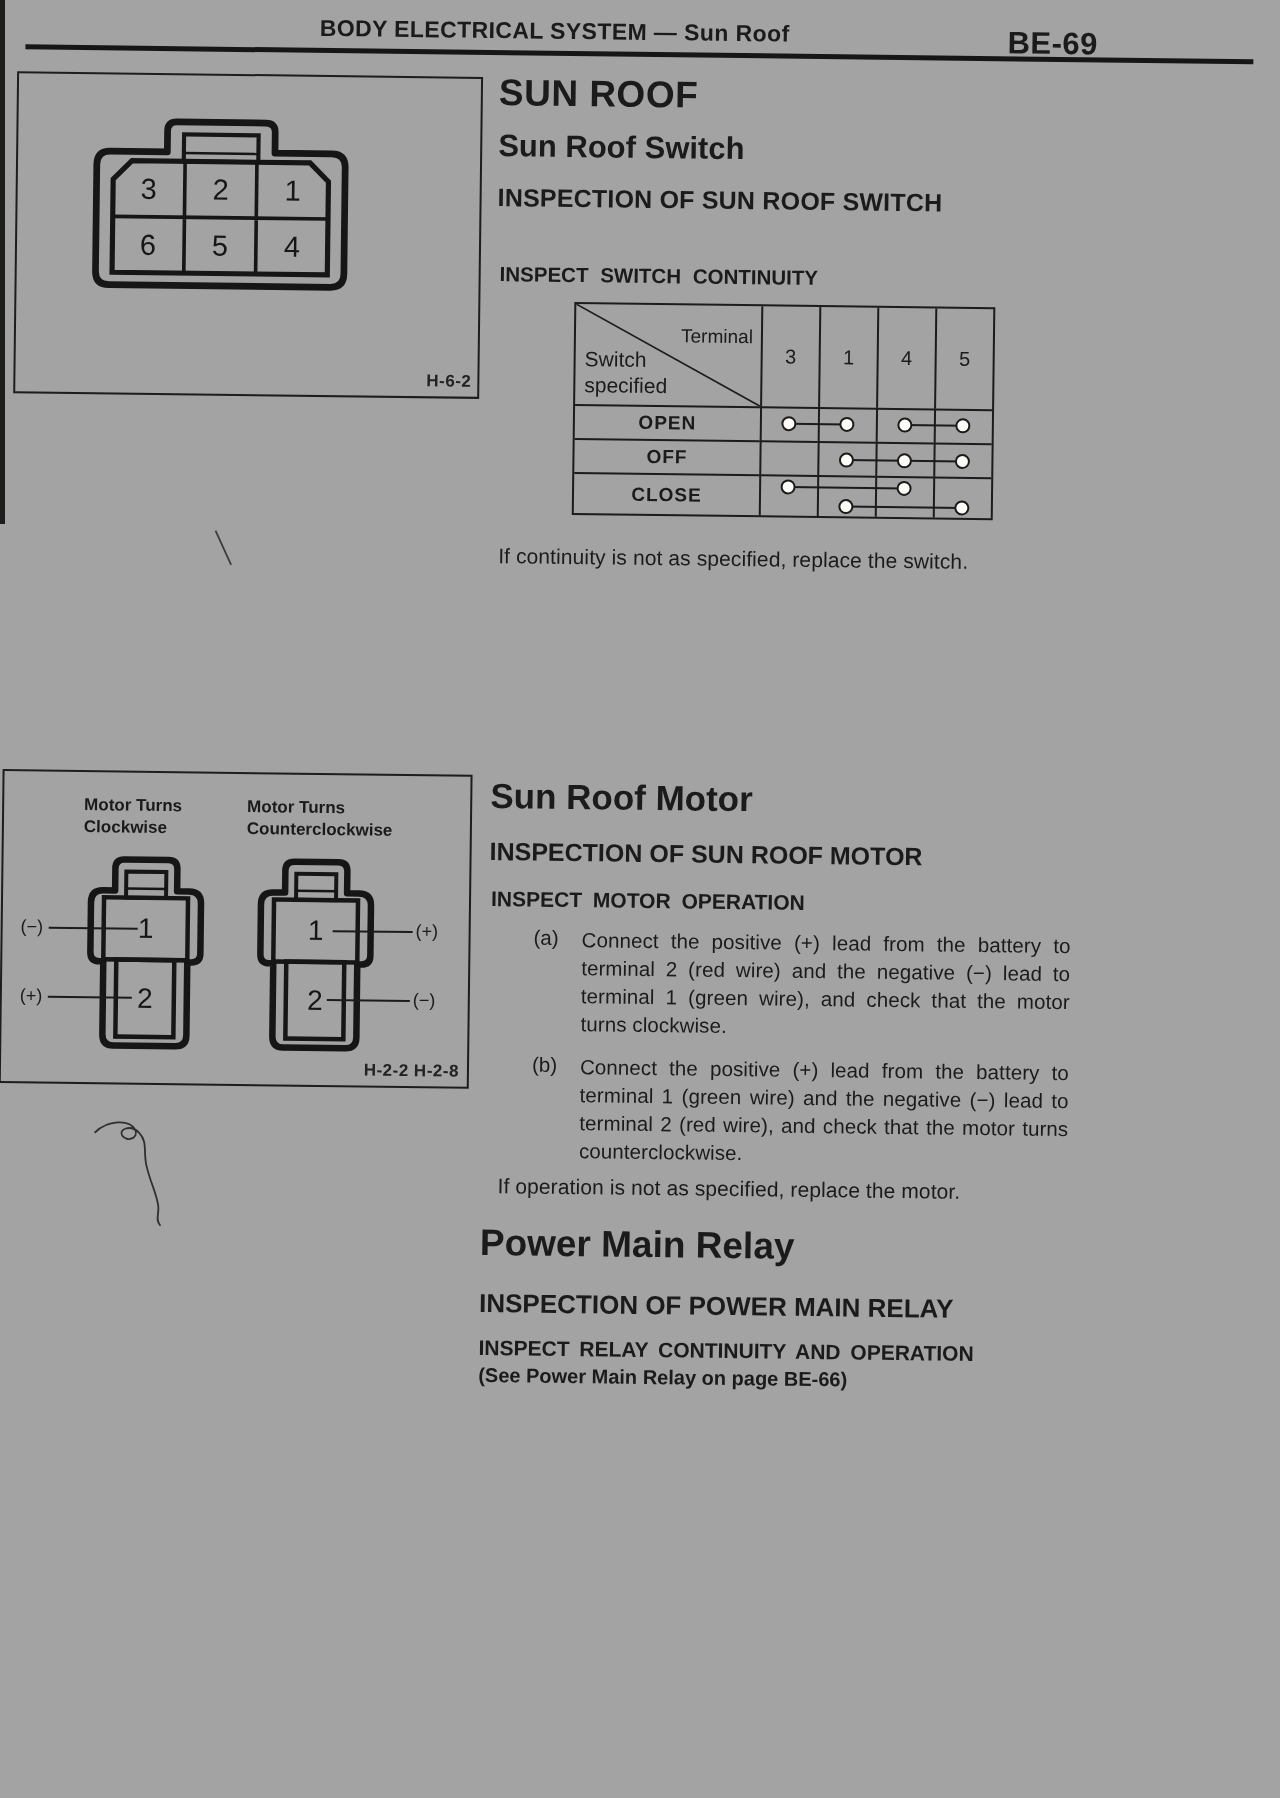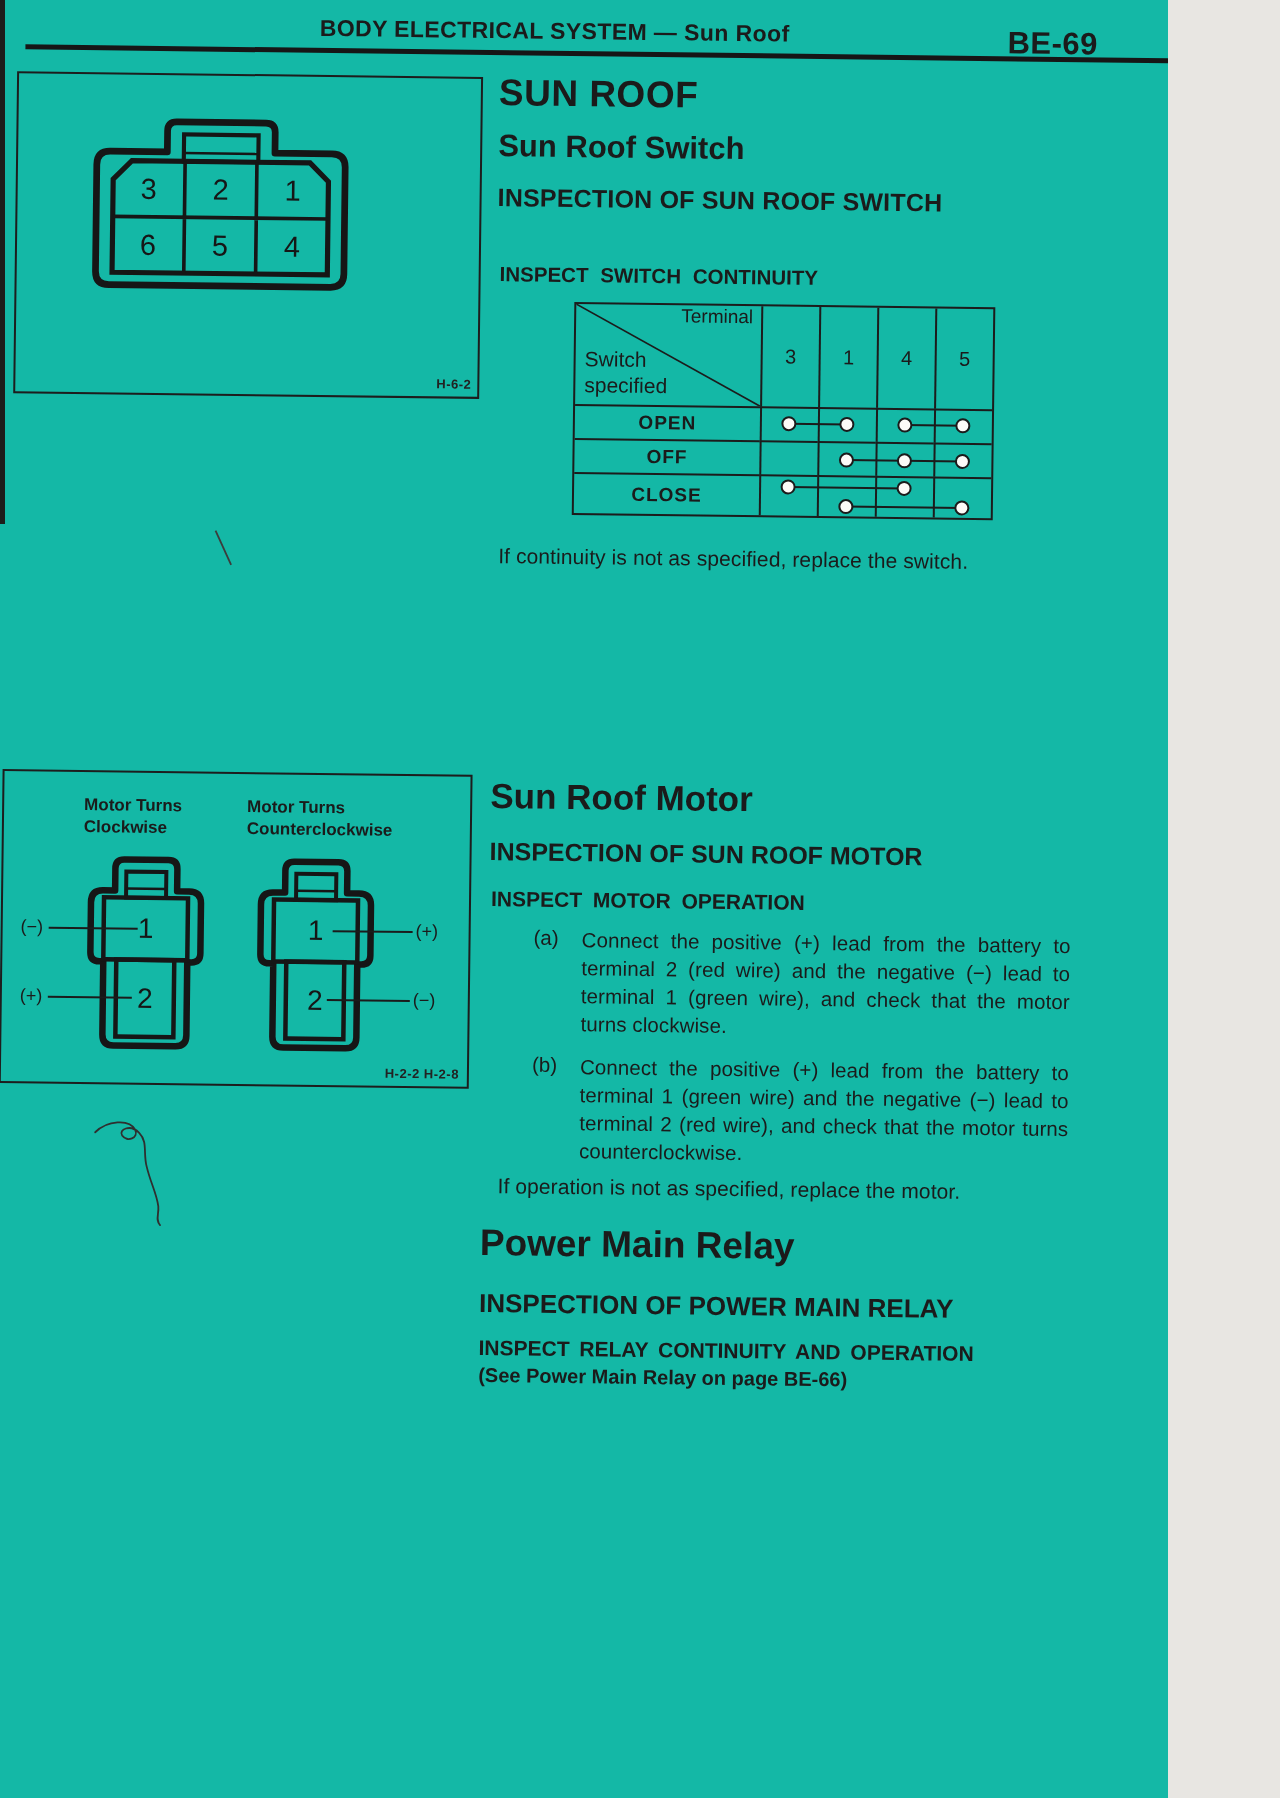--- a/index.html
+++ b/index.html
@@ -1,33 +1,33 @@
 <!DOCTYPE html>
 <html><head>
 <meta charset="utf-8">
 <style>
   html,body{margin:0;padding:0;background:#e8e6e2;}
   .page{
-    position:relative;width:1168px;height:1798px;background:#14b8a6;
+    position:relative;width:1280px;height:1798px;background:#a3a3a3;
     overflow:hidden;font-family:"Liberation Sans",sans-serif;color:#1b1b1b;
   }
   .tilt{position:absolute;left:0;top:0;width:1280px;height:1798px;
     transform:rotate(0.7deg);transform-origin:0 0;}
   
   .edge-bar{position:absolute;left:0;top:0;width:5px;height:524px;background:#1d1d1b;}
   
   .hdr-title{position:absolute;left:0;top:11px;width:1110px;text-align:center;
     font-size:23px;font-weight:700;letter-spacing:.4px;}
   .hdr-num{position:absolute;left:1008px;top:13px;font-size:31px;font-weight:700;letter-spacing:.5px;}
   .hdr-rule{position:absolute;left:26px;top:44px;width:1228px;height:5px;background:#161616;}
   
   .figbox{position:absolute;border:2.5px solid #1d1d1d;background:transparent;}
   #fig1{left:18px;top:71px;width:462px;height:318px;}
   #fig2{left:12px;top:769px;width:466px;height:310px;}
-  .figcode{position:absolute;font-size:13px;font-weight:700;letter-spacing:.5px;color:#222;}
+  .figcode{position:absolute;font-size:17px;font-weight:700;letter-spacing:.5px;color:#222;}
   #fig1 .figcode{right:6px;bottom:5px;}
   #fig2 .figcode{right:8px;bottom:5px;}
   
   .conn6{position:absolute;left:58px;top:24px;width:290px;height:207px;}
   .conn6 svg{position:absolute;left:0;top:0;}
   .conn6-grid{position:absolute;left:37px;top:62px;width:216px;height:112px;
     display:grid;grid-template-columns:repeat(3,1fr);grid-template-rows:repeat(2,1fr);}
   .conn6-grid span{display:flex;align-items:center;justify-content:center;
     font-size:29px;color:#161616;}
   
@@ -44,21 +44,21 @@
   .t-insp1{position:absolute;left:500px;top:177px;font-size:25px;font-weight:700;letter-spacing:.2px;}
   .t-insp1b{position:absolute;left:503px;top:256px;font-size:20.5px;font-weight:700;word-spacing:6px;}
   .note{position:absolute;font-size:21px;letter-spacing:.1px;}
   #note1{left:505px;top:538px;}
   
   .ctable{position:absolute;left:578px;top:295px;border:2.5px solid #1c1c1c;
     display:grid;grid-template-columns:185px 58px 58px 58px 58px;
     grid-template-rows:100px 34px 34px 41px;}
   .ct-corner{position:relative;}
   .ct-corner .diag{position:absolute;left:0;top:0;width:100%;height:100%;}
-  .ct-terminal{position:absolute;top:0;right:8px;font-size:19px;}
+  .ct-terminal{position:absolute;top:20px;right:8px;font-size:19px;}
   .ct-switchpos{position:absolute;left:9px;bottom:6px;font-size:21px;line-height:1.25;}
   .ct-switchpos span{display:block;}
   .ct-h{border-left:2px solid #1c1c1c;display:flex;align-items:center;justify-content:center;
     font-size:20px;}
   .ct-label{border-top:2px solid #1c1c1c;display:flex;align-items:center;justify-content:center;
     font-size:19px;font-weight:700;letter-spacing:1px;}
   .ct-cell{border-left:2px solid #1c1c1c;border-top:2px solid #1c1c1c;}
   #conn-overlay{position:absolute;left:185px;top:100px;overflow:visible;pointer-events:none;}
   #conn-overlay line{stroke:#1b1b1b;stroke-width:2;}
   #conn-overlay circle{fill:#fcfbf8;stroke:#1b1b1b;stroke-width:2;}

